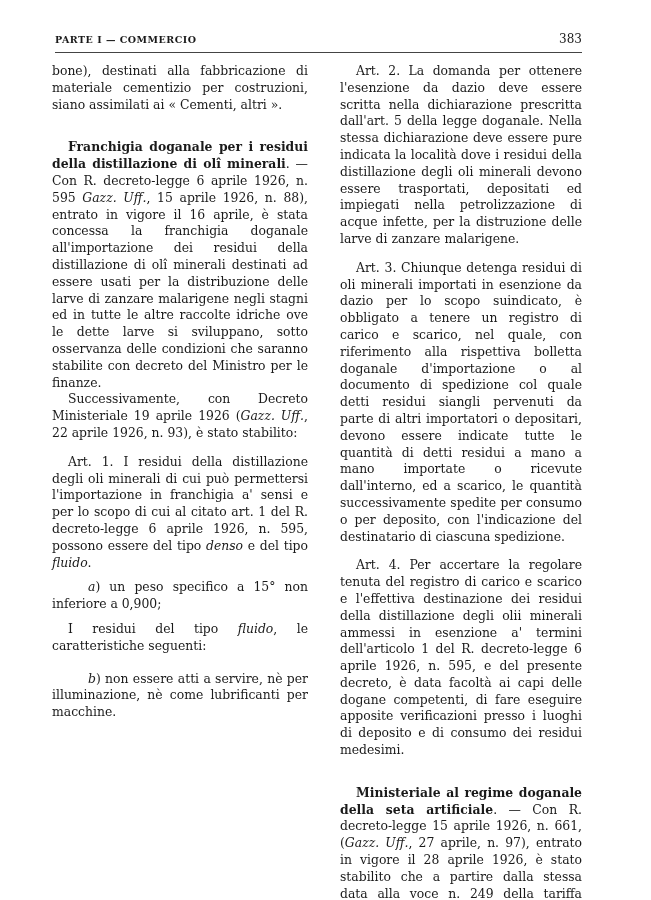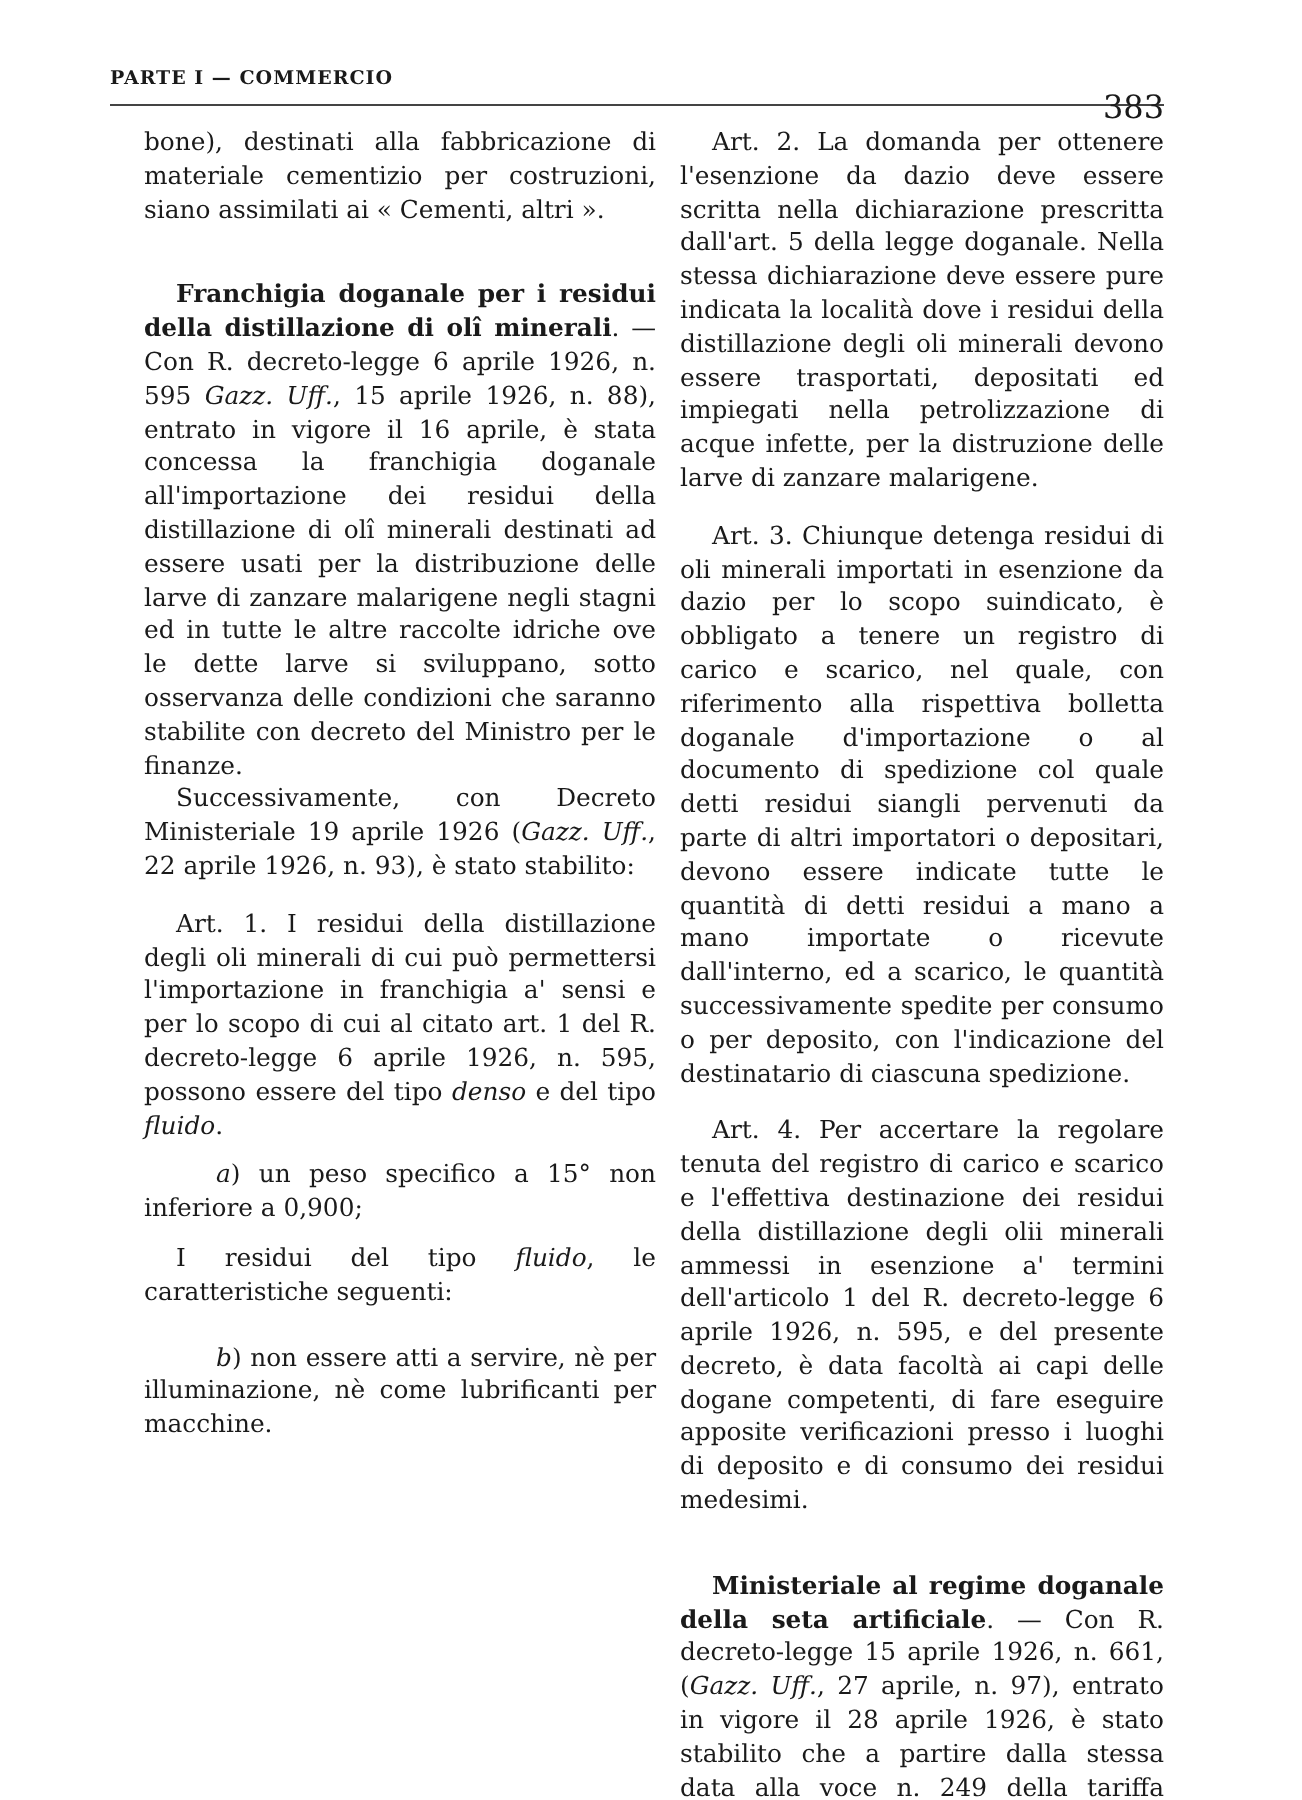--- a/index.html
+++ b/index.html
@@ -9,27 +9,27 @@
   }
   .header {
     position: absolute; left: 55px; top: 32px; width: 527px; height: 20px;
     border-bottom: 1.5px solid #444;
   }
   .header-title {
     position: absolute; left: 0; right: 12px; top: 2px; text-align: left;
     font-size: 9.5px; letter-spacing: 0.5px; font-variant: small-caps; font-weight: bold;
   }
   .header-page {
-    position: absolute; right: 0; top: 12px; font-size: 16px;
+    position: absolute; right: 0; top: 0px; font-size: 12px;
   }
   .col {
     position: absolute; top: 63px; font-size: 12.4px; line-height: 16.8px;
     text-align: justify; hyphens: manual;
   }
-  .col.left { left: 72px; width: 256px; }
+  .col.left { left: 52px; width: 256px; }
   .col.right { left: 340px; width: 242px; }
   p { margin: 0; text-indent: 16px; }
   p.noindent { text-indent: 0; }
   p.sub { text-indent: 36px; }
   .gap { height: 12px; }
   .gap-big { height: 26px; }
   .gap-sm { height: 8px; }
   b { font-weight: bold; margin-top: 16px; }
   i { font-style: italic; }
 </style>

